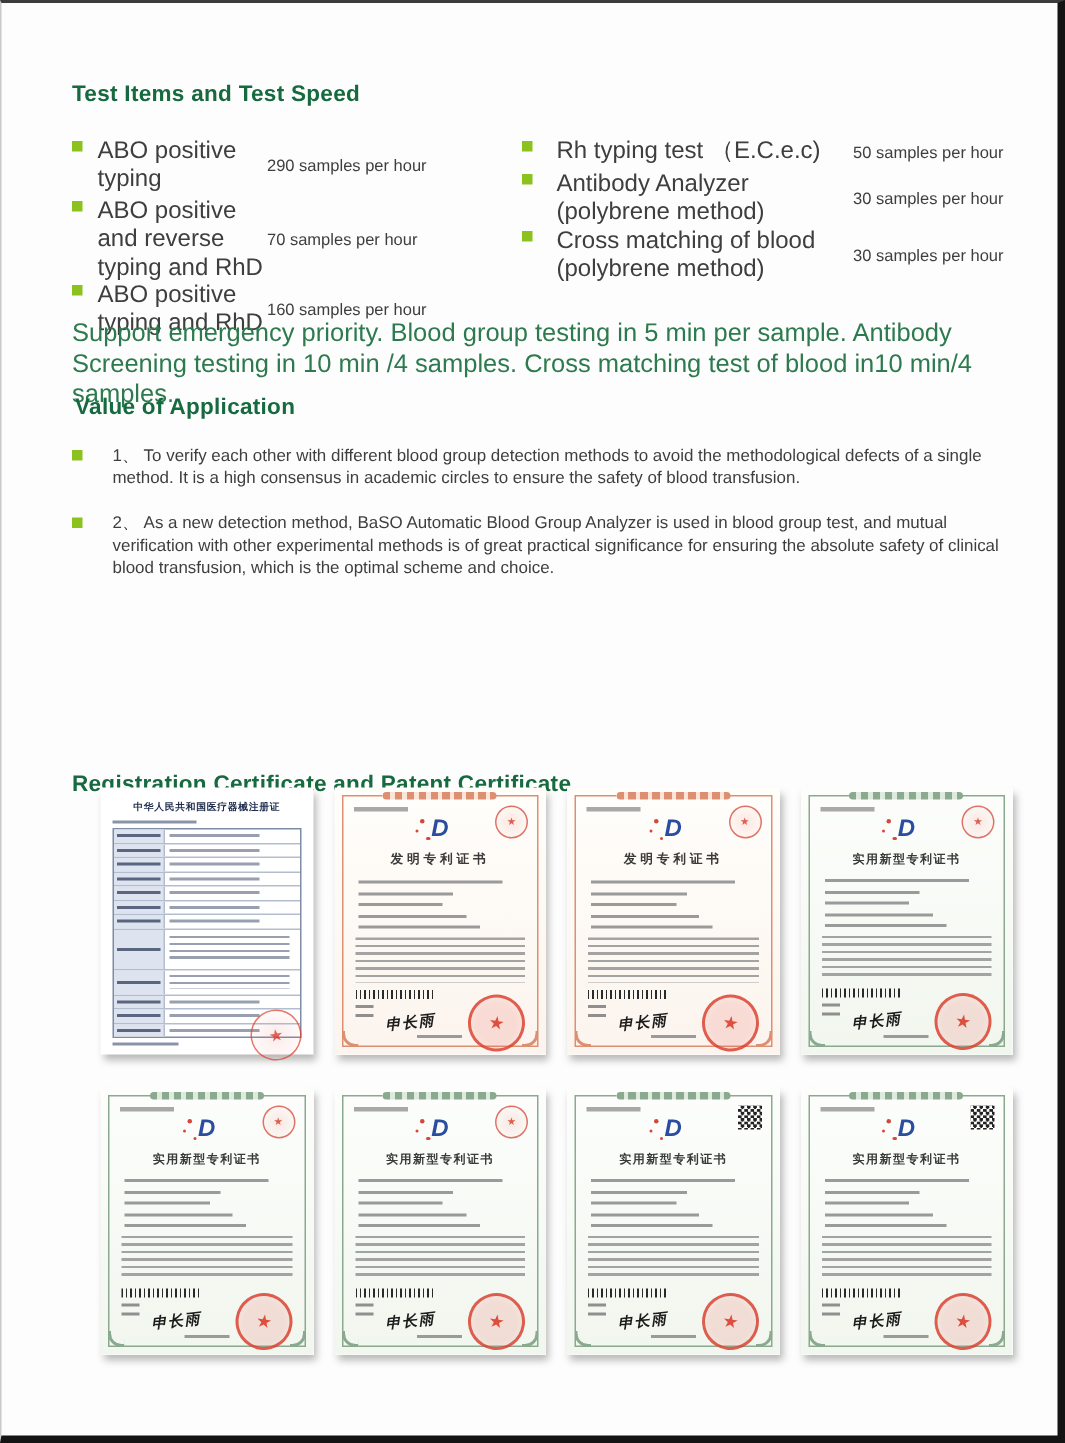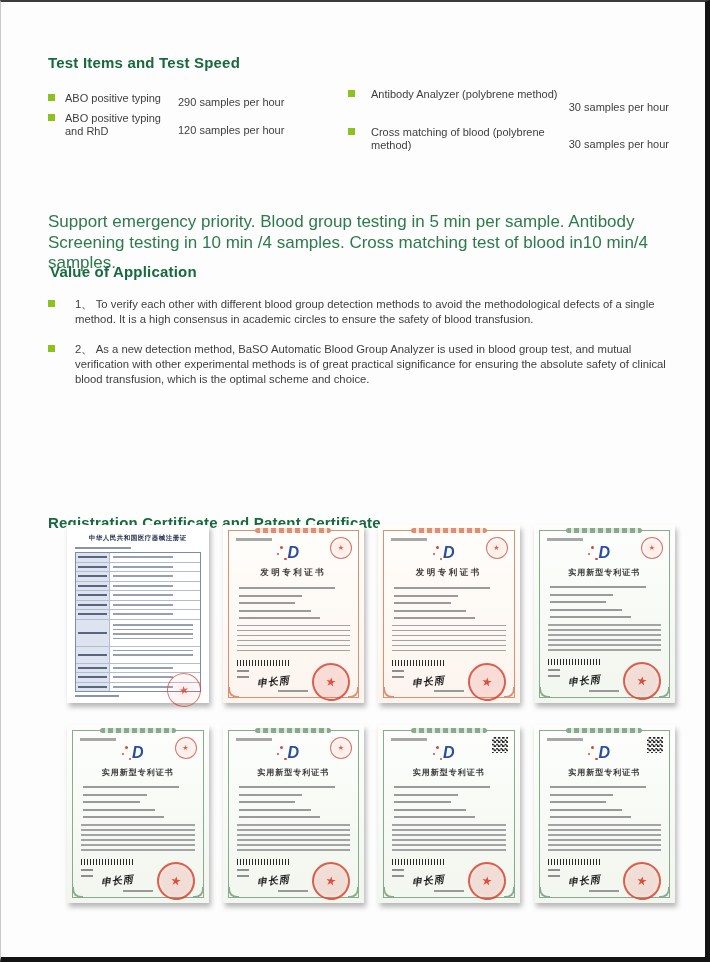--- a/index.html
+++ b/index.html
@@ -17,21 +17,21 @@
 
   
   .test-grid{position:absolute;left:47px;top:84px;display:flex;}
   .col-a{width:300px;}
   .col-b{width:321px;}
   .t-row{display:flex;align-items:flex-start;}
   .t-row.r1{min-height:26px;padding-top:6px;box-sizing:border-box;}
   .t-row.r2{min-height:40px;padding-top:2px;box-sizing:border-box;}
   .t-row.r3{min-height:36px;box-sizing:border-box;}
   .bullet{width:7px;height:7px;background:#8cc21e;flex:0 0 auto;margin-top:2px;}
-  .t-name{font-size:11px;color:#3e3e3e;line-height:1.18;}
+  .t-name{font-size:16px;color:#3e3e3e;line-height:1.18;}
   .col-a .t-name{width:113px;margin-left:10px;}
   .col-b .t-name{width:188px;margin-left:16px;}
   .t-speed{font-size:11px;color:#3e3e3e;align-self:center;}
   .col-a .t-speed{flex:1;}
   .col-b .t-speed{flex:1;text-align:right;}
 
   .note{position:absolute;left:47px;top:193px;width:632px;font-size:17px;line-height:1.22;color:#2d7a4e;}
 
   .value-list{position:absolute;left:47px;top:295px;width:630px;}
   .v-item{display:flex;margin-bottom:15px;gap:12px;}
@@ -122,27 +122,37 @@
 
   <h2 class="section-title" id="test-title">Test Items and Test Speed</h2>
 
   <div class="test-grid">
     <div class="col-a">
       <div class="t-row r1">
         <span class="bullet"></span>
         <span class="t-name">ABO positive typing</span>
         <span class="t-speed">290 samples per hour</span>
       </div>
+      <div class="t-row r2">
+        <span class="bullet"></span>
+        <span class="t-name">ABO positive and reverse typing and RhD</span>
+        <span class="t-speed">70 samples per hour</span>
+      </div>
       <div class="t-row r3">
         <span class="bullet"></span>
         <span class="t-name">ABO positive typing and RhD</span>
-        <span class="t-speed">120 samples per hour</span>
+        <span class="t-speed">160 samples per hour</span>
       </div>
     </div>
     <div class="col-b">
+      <div class="t-row r1">
+        <span class="bullet"></span>
+        <span class="t-name">Rh typing test （E.C.e.c)</span>
+        <span class="t-speed">50 samples per hour</span>
+      </div>
       <div class="t-row r2">
         <span class="bullet"></span>
         <span class="t-name">Antibody Analyzer (polybrene method)</span>
         <span class="t-speed">30 samples per hour</span>
       </div>
       <div class="t-row r3">
         <span class="bullet"></span>
         <span class="t-name">Cross matching of blood (polybrene method)</span>
         <span class="t-speed">30 samples per hour</span>
       </div>

